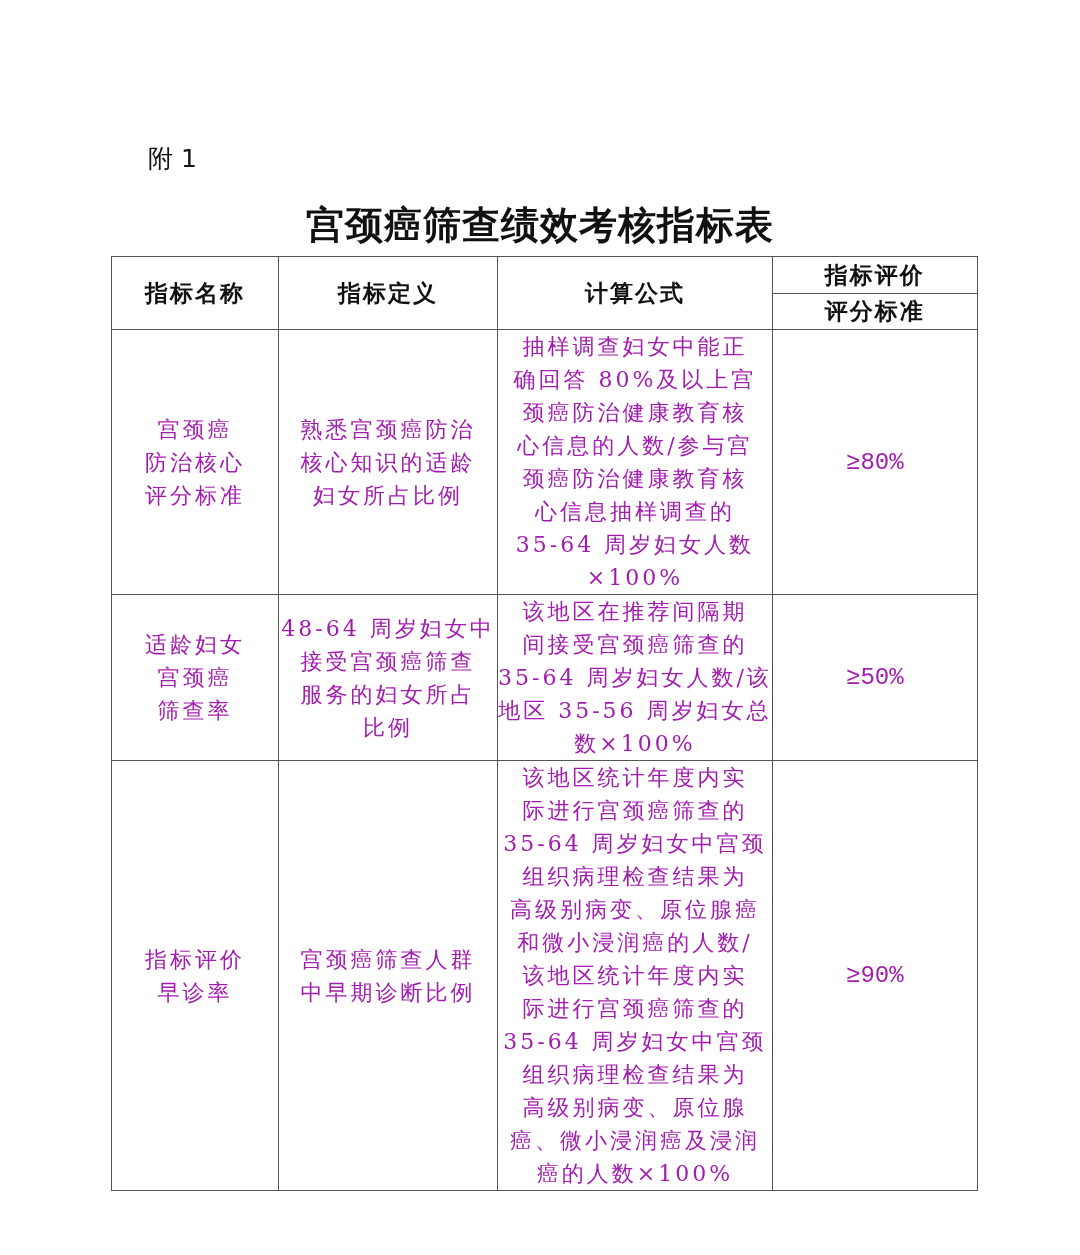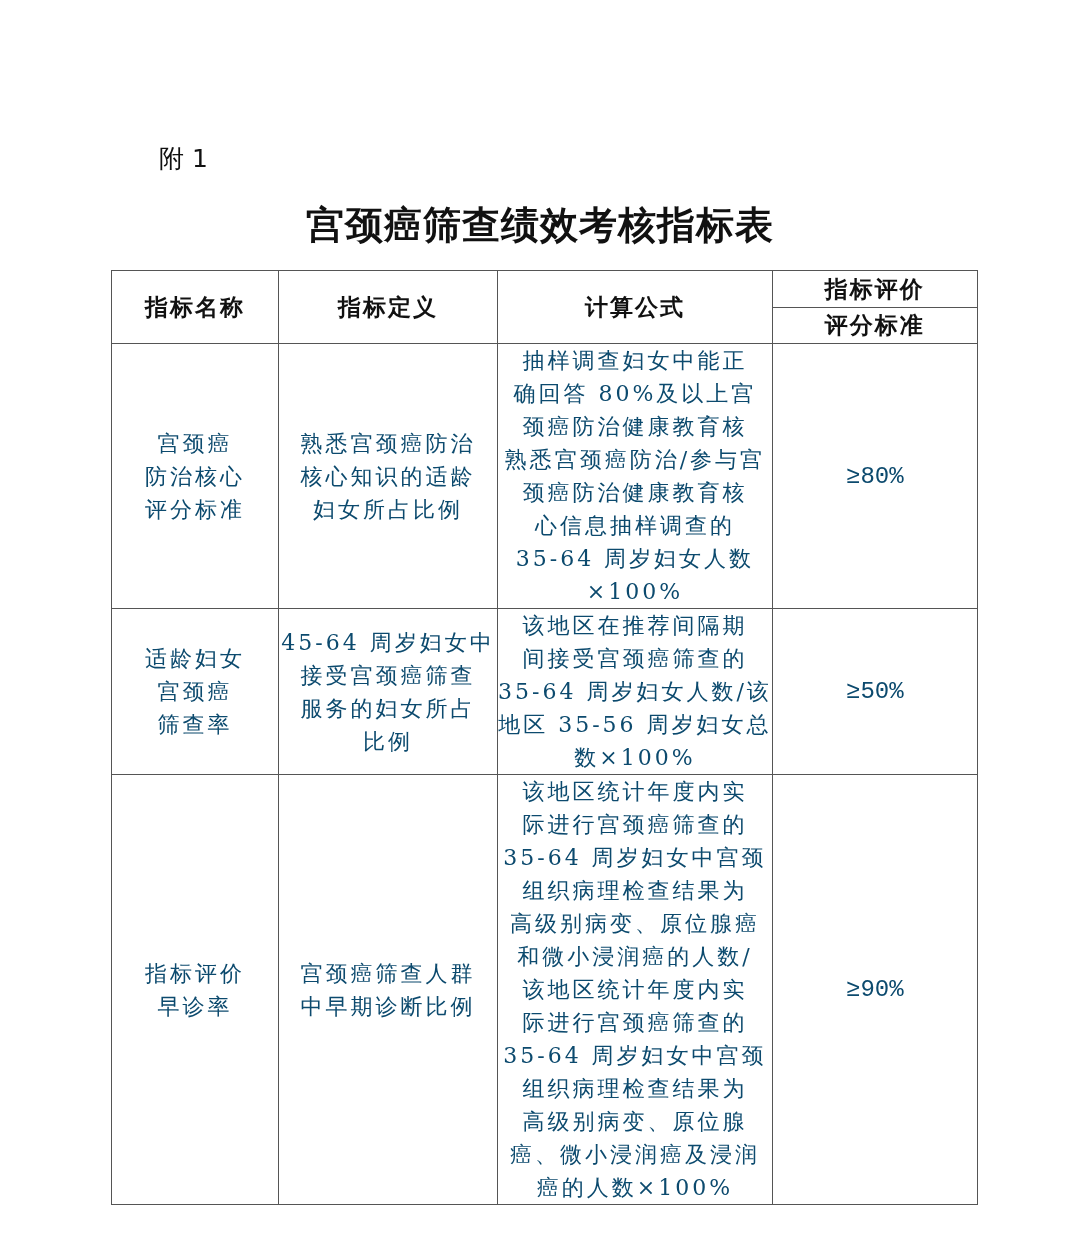--- a/index.html
+++ b/index.html
@@ -1,20 +1,20 @@
 <!DOCTYPE html>
 <html><head>
 <meta charset="utf-8">
 <style>
   html, body { margin: 0; padding: 0; background: #ffffff; }
   body { width: 1080px; height: 1255px; position: relative; overflow: hidden; color: #1a1a1a; }
-  .appendix { position: absolute; left: 159px; top: 142px; font-family: "DejaVu Sans", sans-serif; font-size: 25px; color: #111; }
+  .appendix { position: absolute; left: 148px; top: 142px; font-family: "DejaVu Sans", sans-serif; font-size: 25px; color: #111; }
   .title { position: absolute; left: 0; width: 1080px; top: 200px; text-align: center; font-family: "DejaVu Sans", sans-serif; font-size: 38px; font-weight: bold; color: #111; letter-spacing: 1px; }
-  table.grid { position: absolute; left: 111px; top: 270px; border-collapse: collapse; table-layout: fixed; }
-  table.grid td { border: 1.5px solid #555; text-align: center; vertical-align: middle; padding: 0; color: #0c4a6e; }
+  table.grid { position: absolute; left: 111px; top: 256px; border-collapse: collapse; table-layout: fixed; }
+  table.grid td { border: 1.5px solid #555; text-align: center; vertical-align: middle; padding: 0; color: #a21caf; }
   .hdr { font-family: "DejaVu Sans", sans-serif; font-size: 23px; font-weight: bold; color: #111 !important; letter-spacing: 2px; }
   .cell { font-family: "DejaVu Serif", serif; font-size: 22px; line-height: 33px; letter-spacing: 3px; }
   .line { display: block; white-space: nowrap; }
   .score { font-family: Liberation Mono, monospace; font-size: 24px; letter-spacing: 0; }
 </style>
 </head>
 <body>
 
 <div class="appendix">附 1</div>
 <div class="title">宫颈癌筛查绩效考核指标表</div>
@@ -45,37 +45,37 @@
     </td>
     <td class="cell">
       <span class="line">熟悉宫颈癌防治</span>
       <span class="line">核心知识的适龄</span>
       <span class="line">妇女所占比例</span>
     </td>
     <td class="cell">
       <span class="line">抽样调查妇女中能正</span>
       <span class="line">确回答 80%及以上宫</span>
       <span class="line">颈癌防治健康教育核</span>
-      <span class="line">熟悉宫颈癌防治/参与宫</span>
+      <span class="line">心信息的人数/参与宫</span>
       <span class="line">颈癌防治健康教育核</span>
       <span class="line">心信息抽样调查的</span>
       <span class="line">35-64 周岁妇女人数</span>
       <span class="line">×100%</span>
     </td>
     <td class="cell score">≥80%</td>
   </tr>
 
   <tr style="height:166px">
     <td class="cell">
       <span class="line">适龄妇女</span>
       <span class="line">宫颈癌</span>
       <span class="line">筛查率</span>
     </td>
     <td class="cell">
-      <span class="line">45-64 周岁妇女中</span>
+      <span class="line">48-64 周岁妇女中</span>
       <span class="line">接受宫颈癌筛查</span>
       <span class="line">服务的妇女所占</span>
       <span class="line">比例</span>
     </td>
     <td class="cell">
       <span class="line">该地区在推荐间隔期</span>
       <span class="line">间接受宫颈癌筛查的</span>
       <span class="line">35-64 周岁妇女人数/该</span>
       <span class="line">地区 35-56 周岁妇女总</span>
       <span class="line">数×100%</span>

